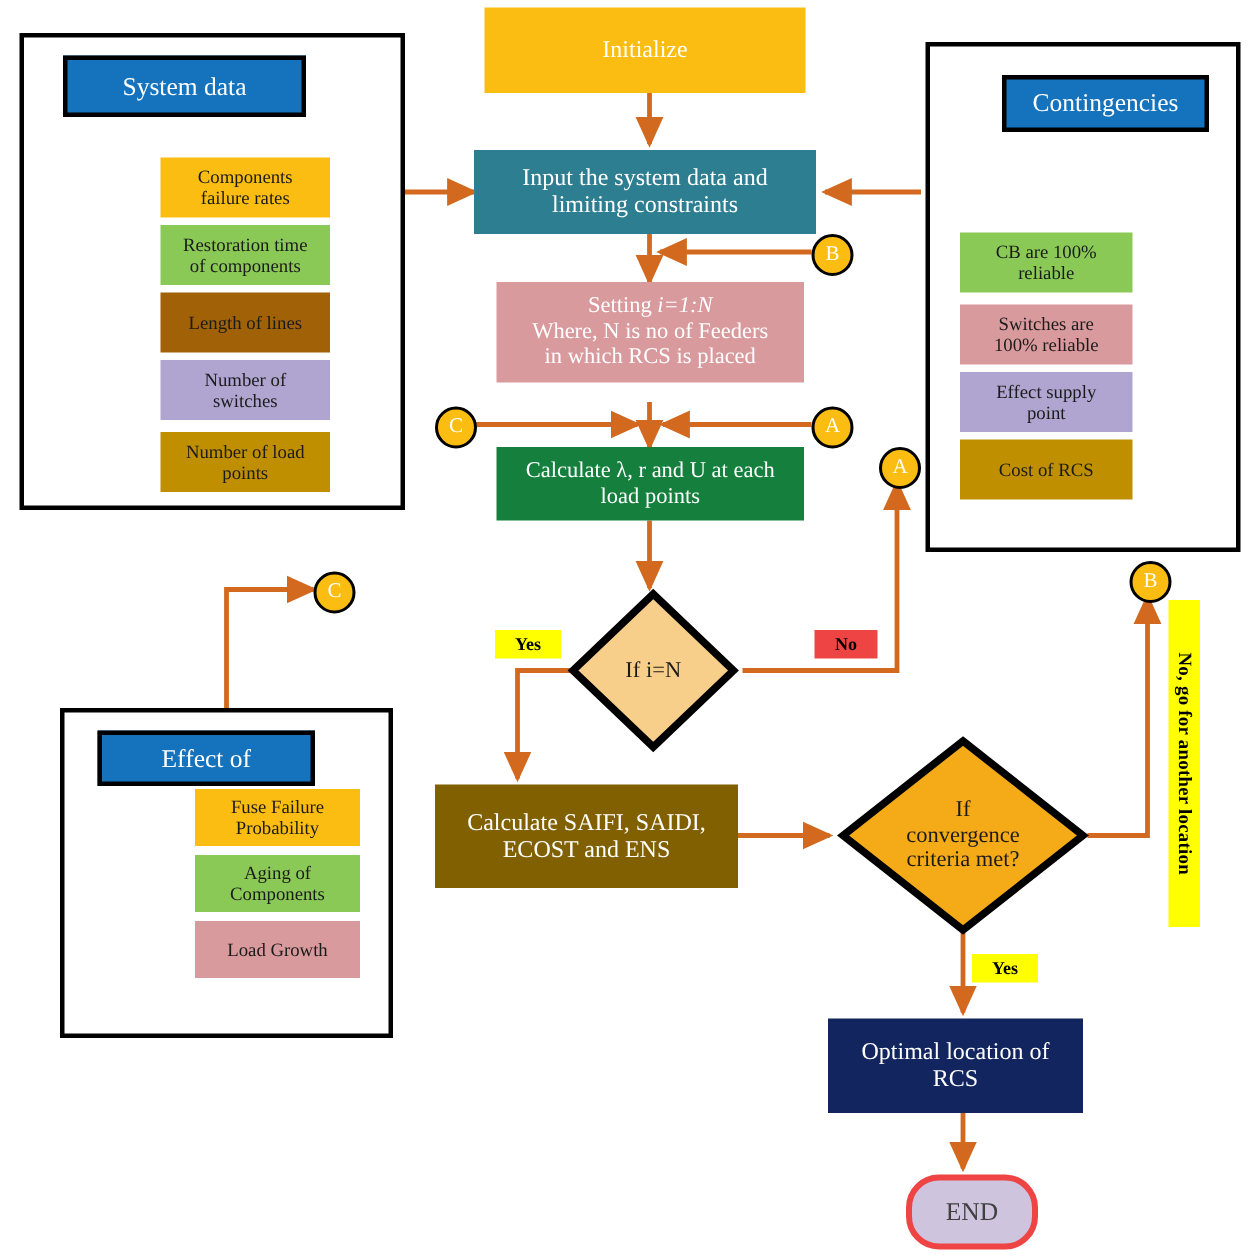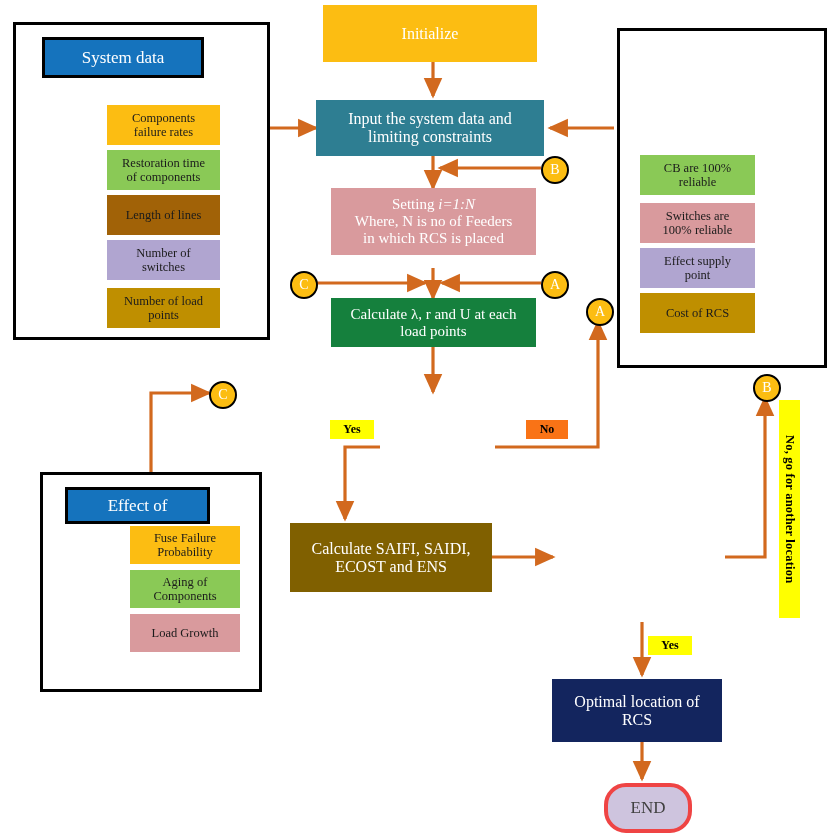--- a/index.html
+++ b/index.html
@@ -120,20 +120,21 @@
     <span style="white-space:pre-line;">Number of
 switches</span>
   </div>
   <div class="node sub" style="left:107px;top:288px;width:113px;height:40px;background:#bf8f00;">
     <span style="white-space:pre-line;">Number of load
 points</span>
   </div>
 
   <div class="panel" style="left:617px;top:28px;width:210px;height:340px;"></div>
 
+  <div class="node hdr" style="left:668px;top:50px;width:138px;height:38px;background:#1573bd;">Contingencies</div>
 
   <div class="node sub" style="left:640px;top:155px;width:115px;height:40px;background:#8ac956;">
     <span style="white-space:pre-line;">CB are 100%
 reliable</span>
   </div>
   <div class="node sub" style="left:640px;top:203px;width:115px;height:40px;background:#d99a9d;">
     <span style="white-space:pre-line;">Switches are
 100% reliable</span>
   </div>
   <div class="node sub" style="left:640px;top:248px;width:115px;height:40px;background:#b0a5d0;">
@@ -173,26 +174,40 @@
       <div>Where, N is no of Feeders</div>
       <div>in which RCS is placed</div>
     </div>
   </div>
 
   <div class="node proc" style="left:331px;top:298px;width:205px;height:49px;background:#15803d;font-size:15px;">
     <span style="white-space:pre-line;">Calculate λ, r and U at each
 load points</span>
   </div>
 
+  <div class="diamond" style="left:378px;top:392px;width:115px;height:110px;">
+    <svg class="dshape" viewBox="0 0 115 110">
+      <polygon points="57.5,4 111,55 57.5,106 4,55" fill="#f8cf8a" stroke="#000" stroke-width="5"></polygon>
+    </svg>
+    <span class="dtext" style="font-size:15px;">If i=N</span>
+  </div>
 
   <div class="node proc" style="left:290px;top:523px;width:202px;height:69px;background:#806000;font-size:16px;">
     <span style="white-space:pre-line;">Calculate SAIFI, SAIDI,
 ECOST and ENS</span>
   </div>
 
+  <div class="diamond" style="left:558px;top:490px;width:168px;height:134px;">
+    <svg class="dshape" viewBox="0 0 168 134">
+      <polygon points="84,4 164,67 84,130 4,67" fill="#f5ab18" stroke="#000" stroke-width="5"></polygon>
+    </svg>
+    <span class="dtext" style="font-size:15px;white-space:pre-line;">If
+convergence
+criteria met?</span>
+  </div>
 
   <div class="node proc" style="left:552px;top:679px;width:170px;height:63px;background:#13255e;font-size:16px;">
     <span style="white-space:pre-line;">Optimal location of
 RCS</span>
   </div>
 
   <div class="term" style="left:604px;top:783px;width:80px;height:42px;background:#cec4de;">END</div>
 
   <div class="circ" style="left:541px;top:156px;width:24px;height:24px;background:#fcbd12;">B</div>
 
@@ -201,19 +216,19 @@
   <div class="circ" style="left:541px;top:271px;width:24px;height:24px;background:#fcbd12;">A</div>
 
   <div class="circ" style="left:586px;top:298px;width:24px;height:24px;background:#fcbd12;">A</div>
 
   <div class="circ" style="left:753px;top:374px;width:24px;height:24px;background:#fcbd12;">B</div>
 
   <div class="circ" style="left:209px;top:381px;width:24px;height:24px;background:#fcbd12;">C</div>
 
   <div class="lbl" style="left:330px;top:420px;width:44px;height:19px;background:#ffff00;">Yes</div>
 
-  <div class="lbl" style="left:526px;top:420px;width:42px;height:19px;background:#f97316;">No</div>
+  <div class="lbl" style="left:543px;top:420px;width:42px;height:19px;background:#ef4444;">No</div>
 
   <div class="lbl" style="left:648px;top:636px;width:44px;height:19px;background:#ffff00;">Yes</div>
 
   <div class="vlbl" style="left:779px;top:400px;width:21px;height:218px;background:#ffff00;">No, go for another location</div>
 
 </div>
 
 </body></html>

